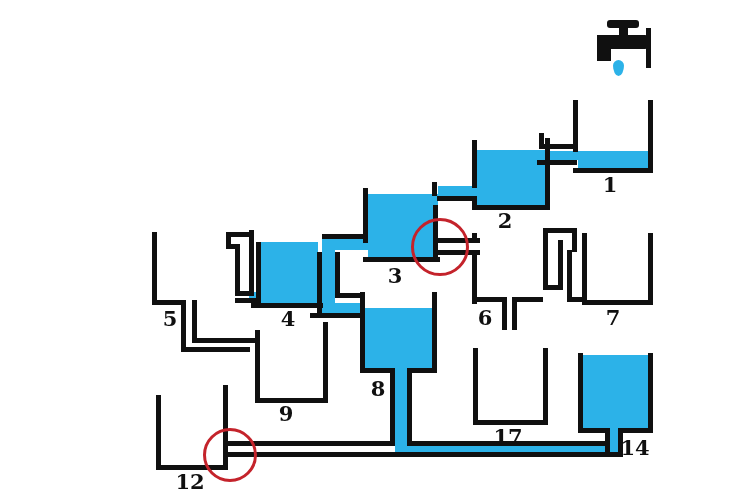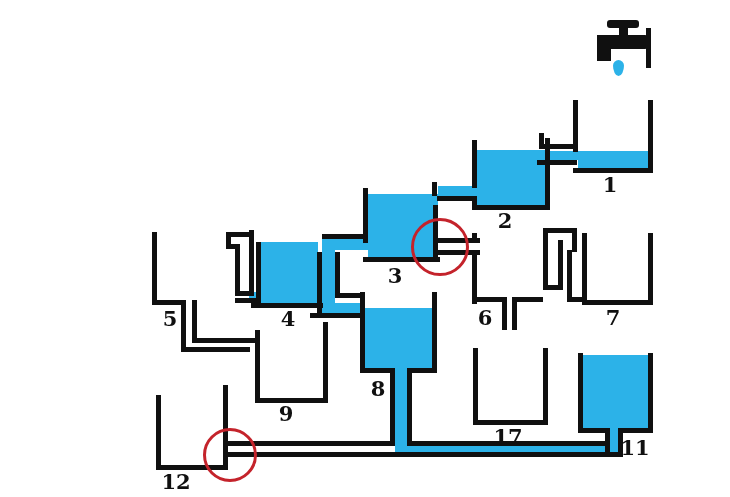--- a/index.html
+++ b/index.html
@@ -139,16 +139,16 @@
   <span class="lbl" style="left:610px;top:184px;">1</span>
   <span class="lbl" style="left:505px;top:220px;">2</span>
   <span class="lbl" style="left:395px;top:275px;">3</span>
   <span class="lbl" style="left:288px;top:318px;">4</span>
   <span class="lbl" style="left:170px;top:318px;">5</span>
   <span class="lbl" style="left:485px;top:317px;">6</span>
   <span class="lbl" style="left:613px;top:317px;">7</span>
   <span class="lbl" style="left:378px;top:388px;">8</span>
   <span class="lbl" style="left:286px;top:413px;">9</span>
   <span class="lbl" style="left:508px;top:436px;">17</span>
-  <span class="lbl" style="left:635px;top:447px;">11</span>
-  <span class="lbl" style="left:176px;top:481px;">12</span>
+  <span class="lbl" style="left:635px;top:447px;">14</span>
+  <span class="lbl" style="left:190px;top:481px;">12</span>
 
 </div>
 
 </body></html>

